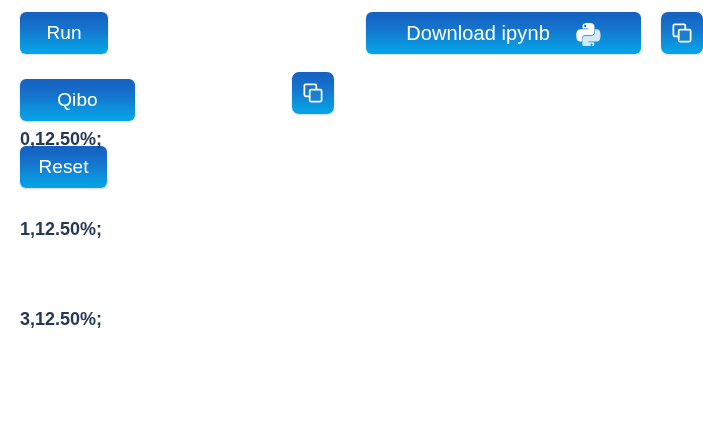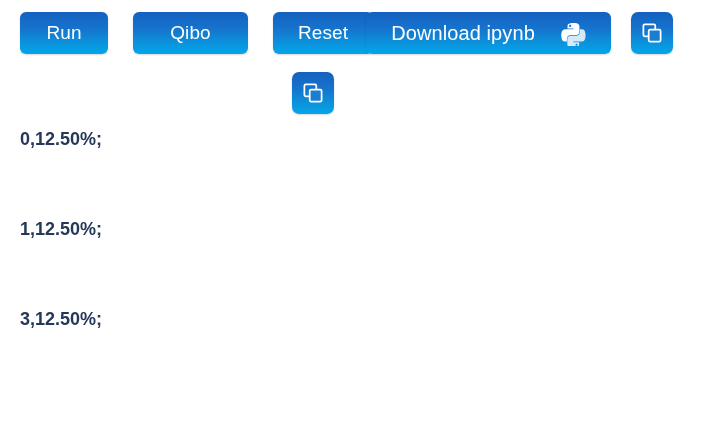--- a/index.html
+++ b/index.html
@@ -36,21 +36,21 @@
     flex: 1 1 auto;
     box-sizing: border-box;
   }
 
   
   .toolbar-left {
     position: absolute;
     left: 20px;
     top: 12px;
     display: flex;
-    flex-direction: row;
+    flex-direction: column;
     gap: 25px;
     justify-content: space-between;
   }
   .toolbar-right {
     position: absolute;
     left: 9px;
     top: 12px;
     display: flex;
     flex-direction: row;
     align-items: flex-start;
@@ -73,24 +73,24 @@
     font-family: "Liberation Sans", sans-serif;
     font-size: 19px;
     font-weight: 400;
     letter-spacing: 0.1px;
     cursor: pointer;
     box-shadow: 0 1px 2px rgba(0,0,0,0.16);
     white-space: nowrap;
   }
   .btn-run   { width: 88px; }
   .btn-qibo  { width: 115px; }
-  .btn-reset { width: 100px; }
+  .btn-reset { width: 87px; }
 
   .btn-download {
-    width: 245px;
+    width: 275px;
     font-size: 20px;
     gap: 26px;
   }
 
   .btn-icon {
     width: 42px;
     height: 42px;
     border-radius: 7px;
     padding: 0;
   }

